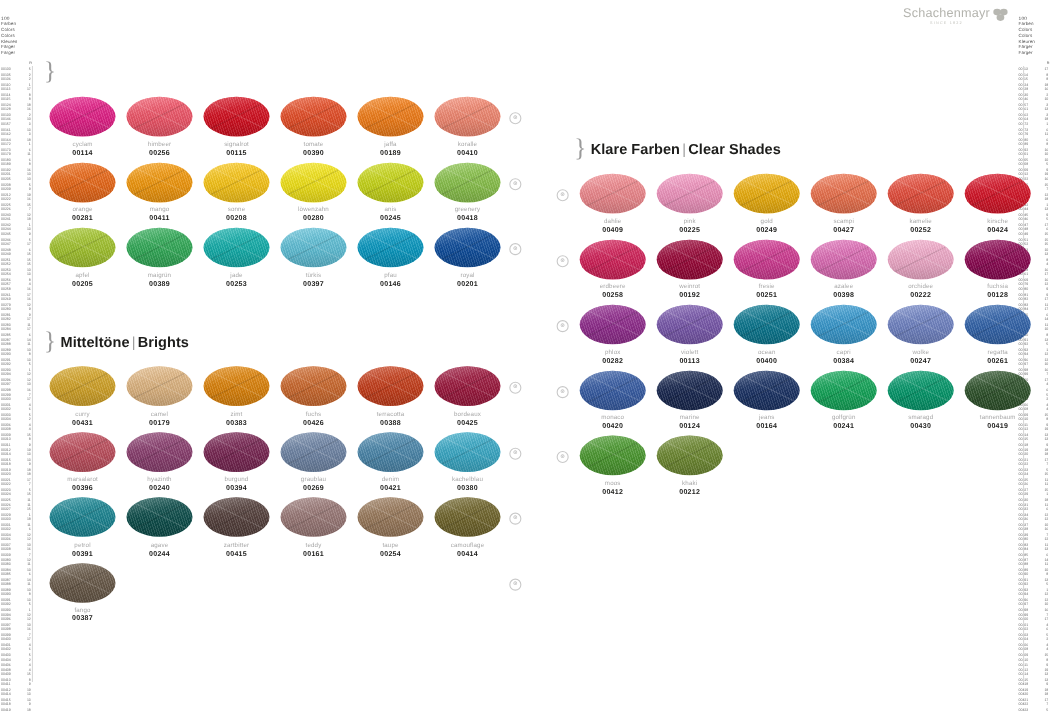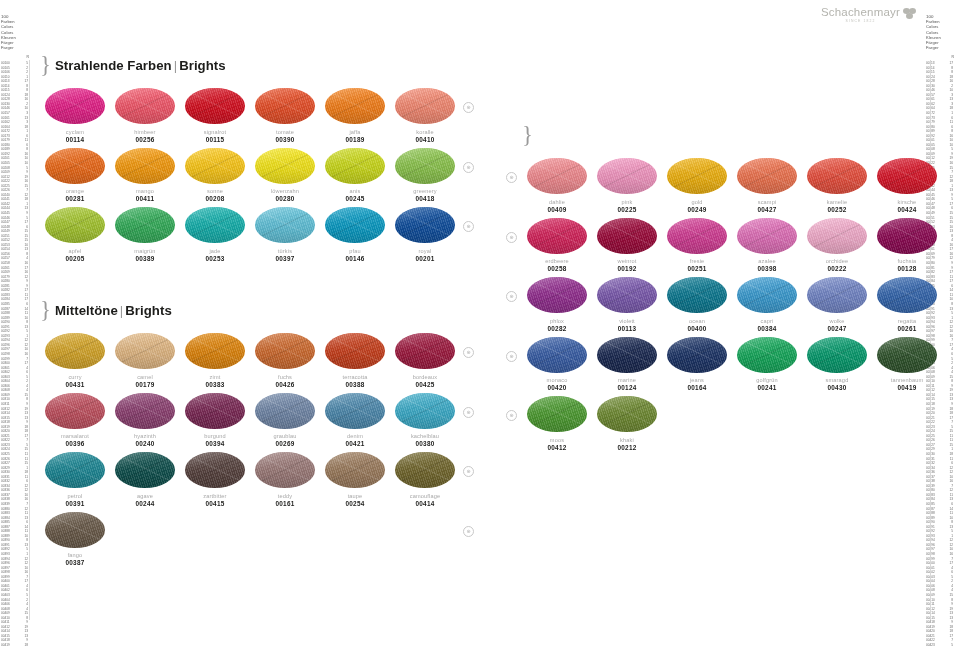--- a/index.html
+++ b/index.html
@@ -1216,21 +1216,20 @@
     <div class="clover">
       <i class="a"></i>
         <i class="b"></i>
         <i class="c"></i>
     </div>
   </div>
 
   <div class="section" id="sec-brights" style="left:40px;top:50px;">
       <div class="section-head">
         <div class="brace">}</div>
-        <div class="section-title"><span>Strahlende Farben</span><span class="sep">|</span><span class="en">Brights</span></div>
       </div>
       <div class="row">
         <div class="cell">
           <div class="ball" style="background: rgb(229, 34, 137);">
             <div class="sheen"></div>
             <div class="band"></div>
             <div class="cross"></div>
             <div class="cross2"></div>
           </div>
           <div class="cname">cyclam</div>
@@ -1619,20 +1618,21 @@
           </div>
           <div class="cname">fango</div>
           <div class="cnum">00387</div>
         </div>
         <div class="row-badge">⊛</div>
       </div>
     </div>
   <div class="section" id="sec-clear" style="left:522px;top:120px;">
       <div class="section-head">
         <div class="brace">}</div>
+        <div class="section-title"><span>Klare Farben</span><span class="sep">|</span><span class="en">Clear Shades</span></div>
       </div>
       <div class="row">
         <div class="cell">
           <div class="ball" style="background: rgb(241, 139, 144);">
             <div class="sheen"></div>
             <div class="band"></div>
             <div class="cross"></div>
             <div class="cross2"></div>
           </div>
           <div class="cname">dahlie</div>

